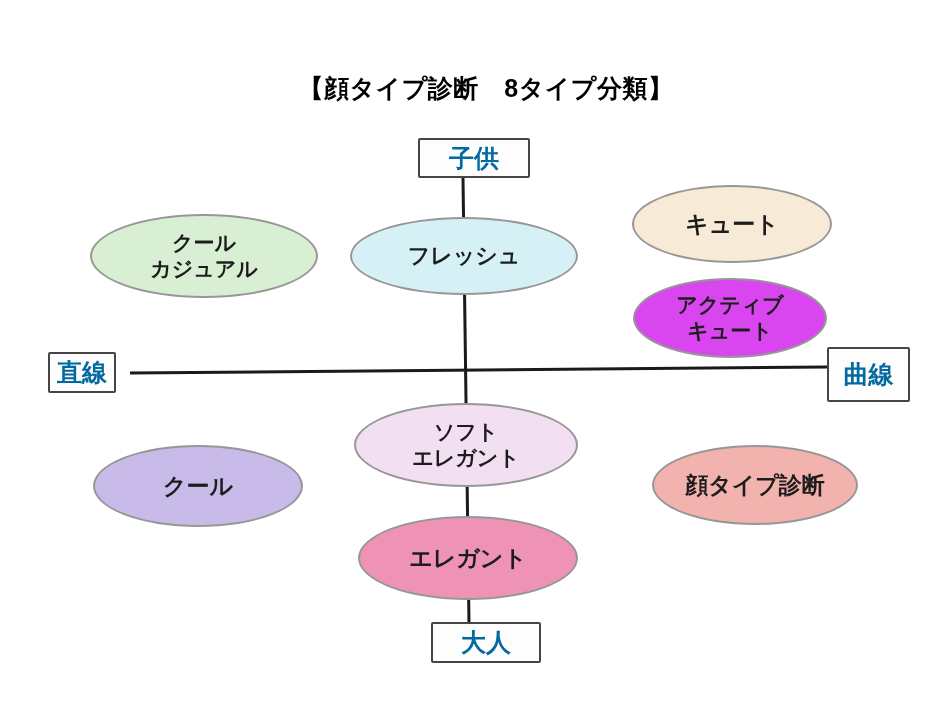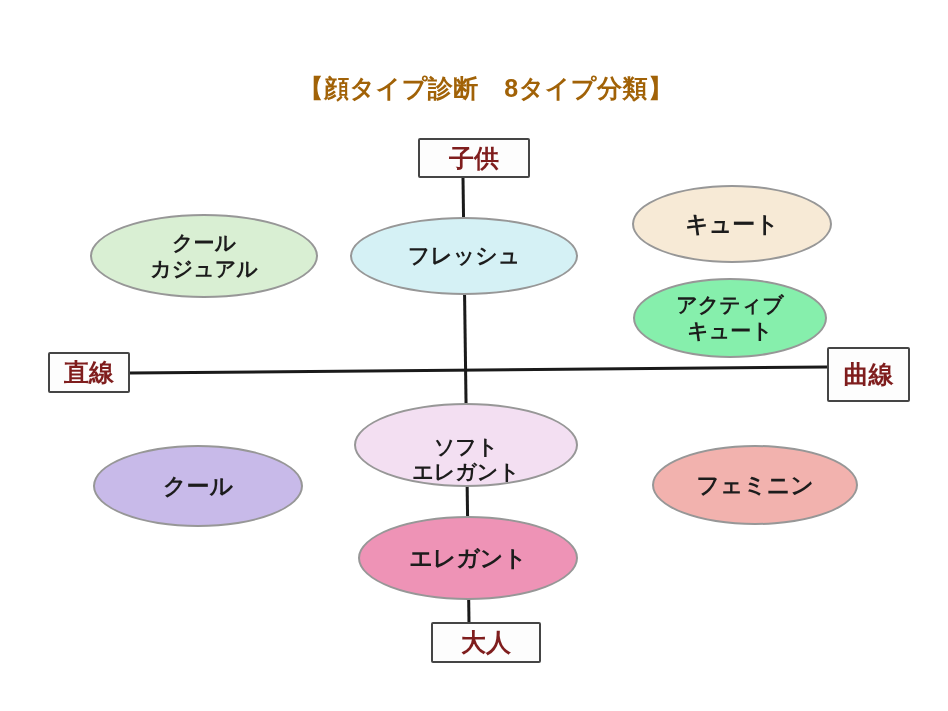--- a/index.html
+++ b/index.html
@@ -17,45 +17,45 @@
 
   .title {
     position: absolute;
     top: 72px;
     left: 0;
     width: 100%;
     text-align: center;
     font-size: 25px;
     font-weight: 700;
     letter-spacing: 0.5px;
-    color: #a16207;
+    color: #000000;
     padding-left: 24px;
   }
 
   svg.axes {
     position: absolute;
     top: 0;
     left: 0;
   }
 
   .axis-box {
     position: absolute;
     display: flex;
     align-items: center;
     justify-content: center;
     background: #fdfdfd;
     border: 2px solid #454545;
     border-radius: 2px;
     font-size: 25px;
     font-weight: 700;
-    color: #7f1d1d;
+    color: #0369a1;
   }
   .pos-box-top    { left: 418px; top: 138px; width: 112px; height: 40px; }
   .pos-box-bottom { left: 424px; top: 622px; width: 110px; height: 41px; margin-left: 7px; }
-  .pos-box-left   { left:  48px; top: 352px; width:  82px; height: 41px; }
+  .pos-box-left   { left:  48px; top: 352px; width:  68px; height: 41px; }
   .pos-box-right  { left: 827px; top: 347px; width:  83px; height: 55px; }
 
   .ellipse {
     position: absolute;
     border-radius: 50%;
     border: 2px solid #979797;
     display: flex;
     align-items: center;
     justify-content: center;
     text-align: center;
@@ -94,36 +94,36 @@
   </div>
 
   <div class="ellipse pos-fresh" style="background: rgb(213, 241, 245);">
     <span class="ellipse-label">フレッシュ</span>
   </div>
 
   <div class="ellipse pos-cute" style="background: rgb(247, 234, 214);">
     <span class="ellipse-label">キュート</span>
   </div>
 
-  <div class="ellipse pos-active-cute" style="background: #86efac;">
+  <div class="ellipse pos-active-cute" style="background: #d946ef;">
     <span class="ellipse-label">アクティブ
 キュート</span>
   </div>
 
-  <div class="ellipse pos-soft-elegant" style="background: rgb(243, 223, 242); align-items: flex-end;">
+  <div class="ellipse pos-soft-elegant" style="background: rgb(243, 223, 242);">
     <span class="ellipse-label">ソフト
 エレガント</span>
   </div>
 
   <div class="ellipse pos-cool" style="background: rgb(200, 186, 233);">
     <span class="ellipse-label">クール</span>
   </div>
 
   <div class="ellipse pos-feminine" style="background: rgb(242, 178, 174);">
-    <span class="ellipse-label">フェミニン</span>
+    <span class="ellipse-label">顔タイプ診断</span>
   </div>
 
   <div class="ellipse pos-elegant" style="background: rgb(238, 147, 182);">
     <span class="ellipse-label">エレガント</span>
   </div>
 
   <div class="axis-box pos-box-top">子供</div>
   <div class="axis-box pos-box-bottom">大人</div>
   <div class="axis-box pos-box-left">直線</div>
   <div class="axis-box pos-box-right">曲線</div>

